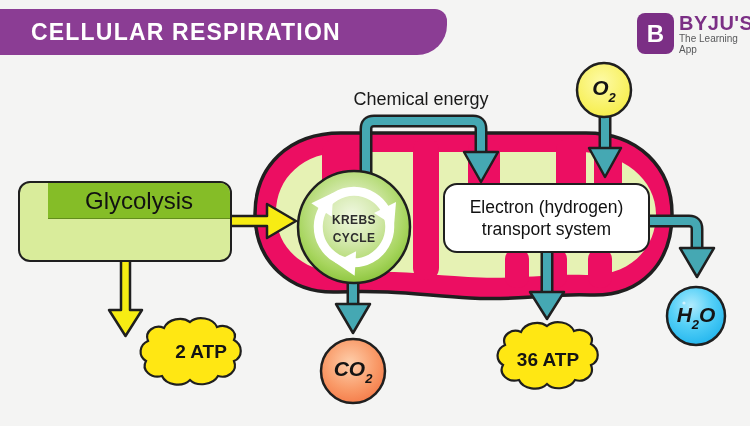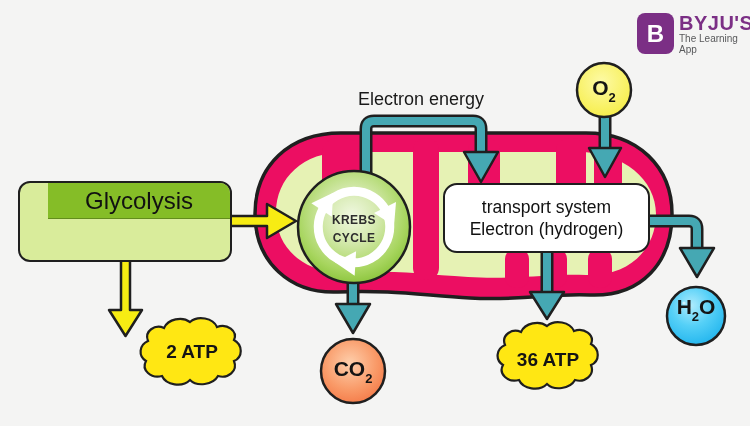--- a/index.html
+++ b/index.html
@@ -44,27 +44,27 @@
   .krebs-label{
     left:354px;top:229px;transform:translate(-50%,-50%);text-align:center;
     font-weight:bold;font-size:12px;line-height:18px;color:#2E2E2E;letter-spacing:.4px;
   }
   .ets-box{
     left:443px;top:183px;width:207px;height:70px;background:#fff;
     border:2.5px solid var(--outline);border-radius:14px;box-sizing:border-box;
     display:flex;flex-direction:column;align-items:center;justify-content:center;
     font-size:17.5px;line-height:22px;color:#111;text-align:center;
   }
-  .mol{transform:translate(-50%,-50%);font-weight:bold;color:#141414;font-size:21px;white-space:nowrap;}
+  .mol{transform:translate(-50%,-50%);font-weight:bold;color:#141414;font-size:21px;white-space:nowrap;font-style:italic;}
   .mol sub{font-size:13px;position:relative;top:2px;}
   .o2-label{left:604px;top:90px;}
   .co2-label{left:353px;top:371px;}
-  .h2o-label{left:696px;top:309px;}
+  .h2o-label{left:696px;top:317px;}
   .atp{transform:translate(-50%,-50%);font-weight:bold;font-size:19px;color:#141414;white-space:nowrap;}
-  .atp2-label{left:192px;top:352px;}
+  .atp2-label{left:201px;top:352px;}
   .atp36-label{left:548px;top:360px;}
   
   .pipe-outline{fill:none;stroke:var(--outline);stroke-width:13;stroke-linejoin:round;}
   .pipe-core{fill:none;stroke:var(--teal);stroke-width:8;stroke-linejoin:round;}
   .pipe-head{fill:var(--teal);stroke:var(--outline);stroke-width:2.5;stroke-linejoin:round;}
   .yellow-arrow{fill:var(--yellow_arrow);stroke:var(--outline);stroke-width:2.5;stroke-linejoin:round;}
 </style>
 </head>
 <body>
 
@@ -165,41 +165,44 @@
     <circle cx="604" cy="90" r="27" fill="url(#gradO2)" stroke="#1F1F1F" stroke-width="2.5"></circle>
     <circle cx="353" cy="371" r="32" fill="url(#gradCO2)" stroke="#1F1F1F" stroke-width="2.5"></circle>
     <g>
       <circle cx="696" cy="316" r="29" fill="url(#gradH2O)" stroke="#1F1F1F" stroke-width="2.5"></circle>
       <circle cx="684" cy="303" r="1.6" fill="#D8F5FE" opacity=".85"></circle>
       <circle cx="690" cy="308" r="1.2" fill="#D8F5FE" opacity=".7"></circle>
       <circle cx="681" cy="310" r="1.2" fill="#D8F5FE" opacity=".6"></circle>
     </g>
   </svg>
 
+  <div class="abs banner">
+    <span>CELLULAR RESPIRATION</span>
+  </div>
 
   <div class="abs logo-box">
     <span>B</span>
   </div>
   <div class="abs logo-name">BYJU'S</div>
   <div class="abs logo-tag">The Learning App</div>
 
-  <div class="abs chem-label">Electron energy</div>
+  <div class="abs chem-label">Chemical energy</div>
 
   <div class="abs gly-box">
     <div class="gly-title">Glycolysis</div>
   </div>
 
   <div class="abs krebs-label">
     <div>KREBS</div>
     <div>CYCLE</div>
   </div>
 
   <div class="abs ets-box">
+    <div>Electron (hydrogen)</div>
     <div>transport system</div>
-    <div>Electron (hydrogen)</div>
   </div>
 
   <div class="abs mol o2-label">
     <span>O</span><sub>2</sub>
   </div>
   <div class="abs mol co2-label">
     <span>CO</span><sub>2</sub>
   </div>
   <div class="abs mol h2o-label">
     <span>H</span><sub>2</sub><span>O</span>

